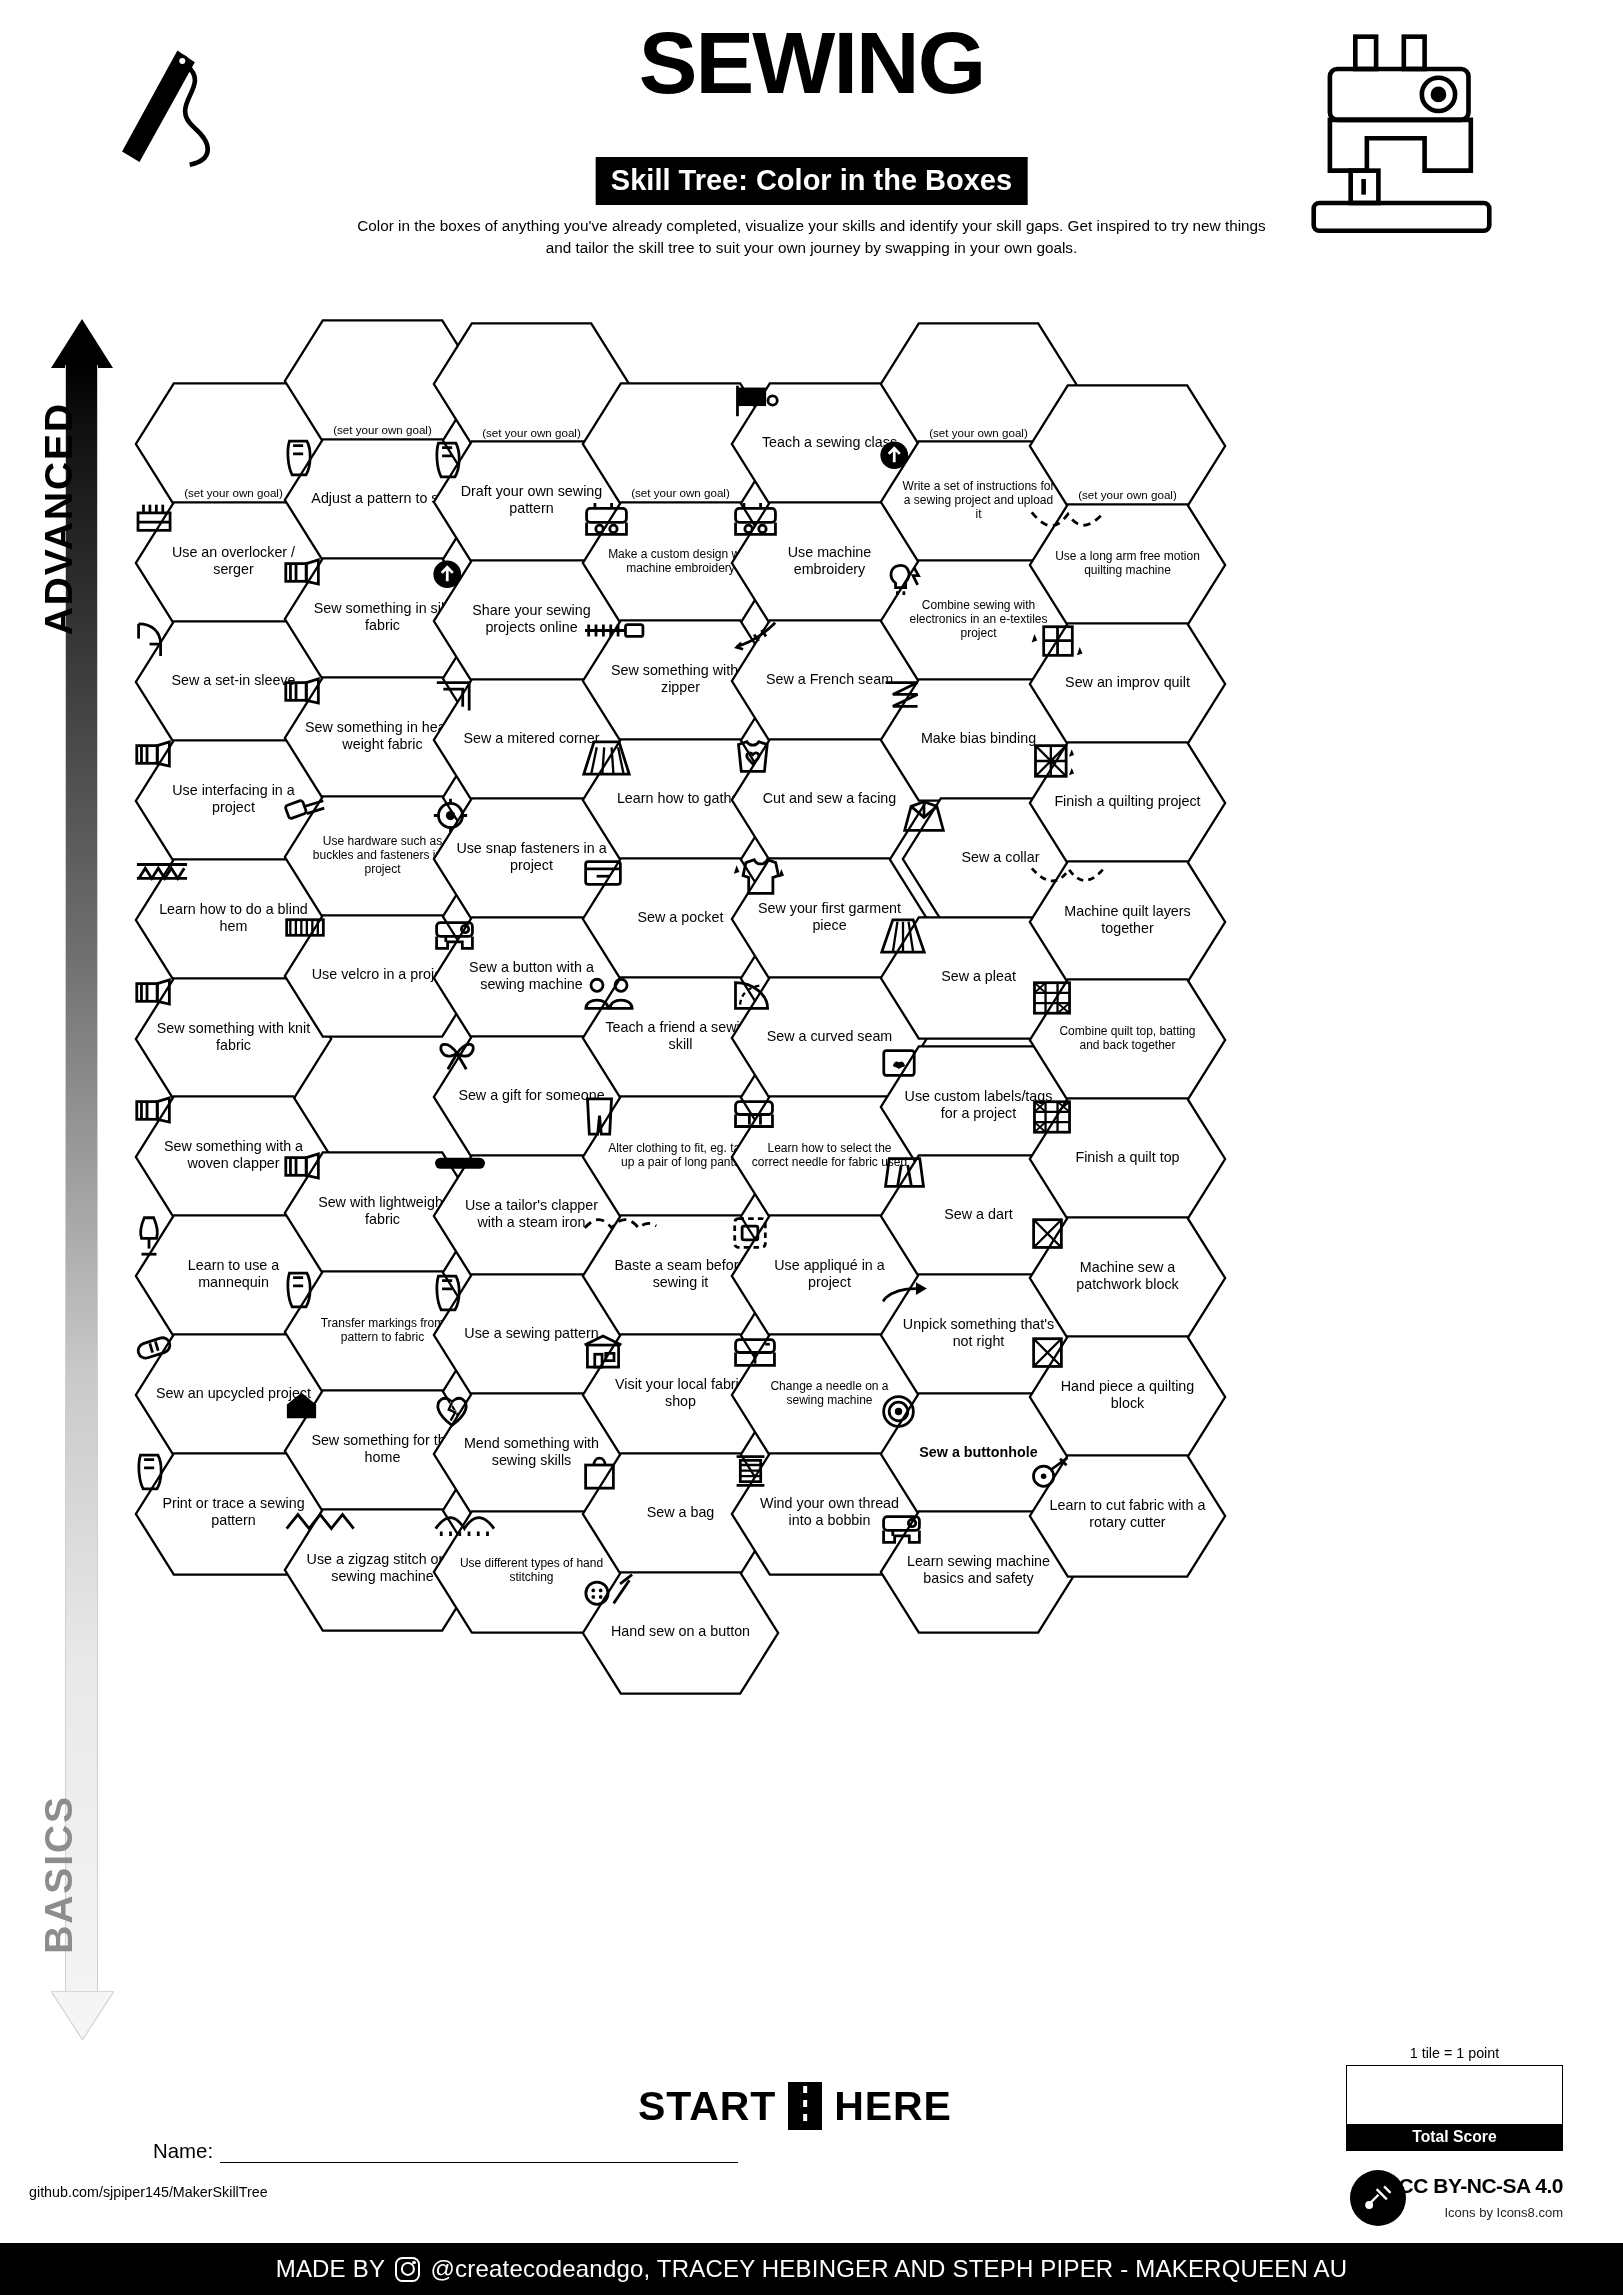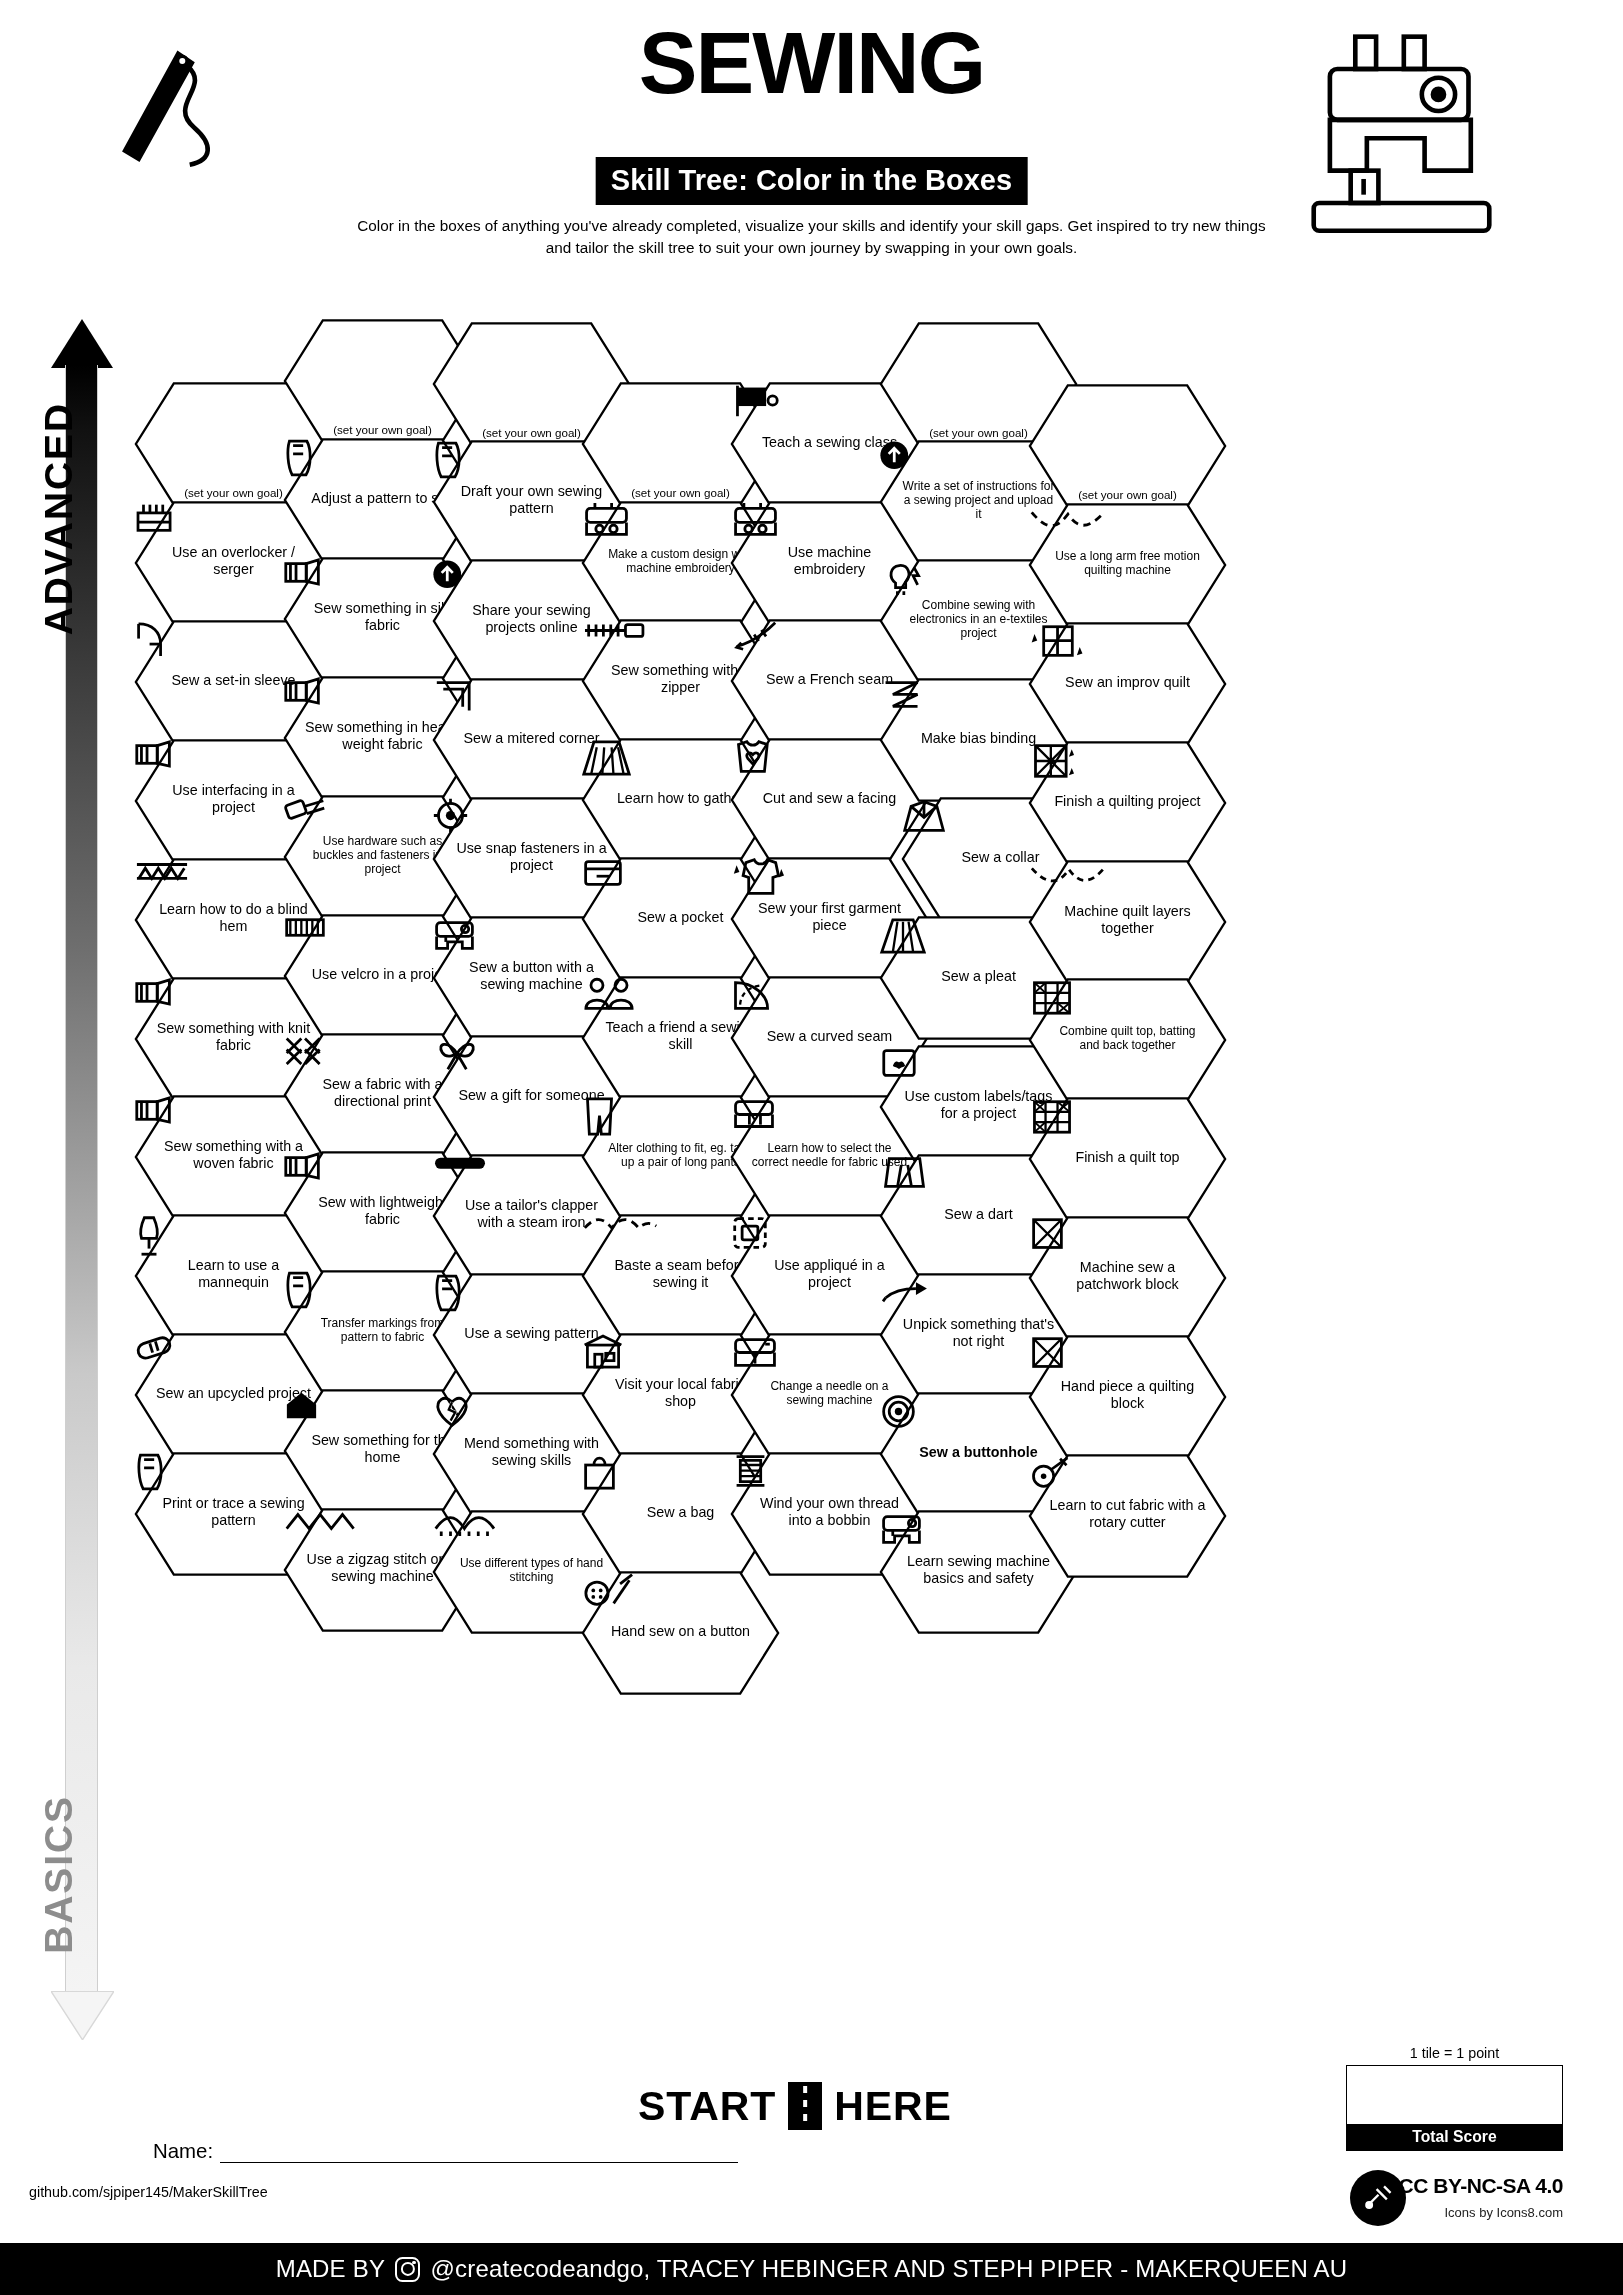--- a/index.html
+++ b/index.html
@@ -272,21 +272,21 @@
             <path d="M28 14 L28 52" fill="none" stroke="#000" stroke-width="6"></path>
           </svg>
         </div>
       </div>
     </div>
     <div class="hex" style="left: 134px; top: 1095px;">
       <svg width="199" height="124" viewBox="0 0 430 268">
         <polygon points="86,3 344,3 426,134 344,265 86,265 4,134" fill="#ffffff" stroke="#000000" stroke-width="5"></polygon>
       </svg>
       <div class="content">
-        <div class="label">Sew something with a woven fabric</div>
+        <div class="label">Sew something with a woven clapper</div>
         <div class="ico">
           <svg width="40" height="30" viewBox="0 0 86 64">
             <rect x="6" y="14" width="44" height="38" fill="none" stroke="#000" stroke-width="6"></rect>
             <path d="M50 14 L76 6 L76 58 L50 52 Z" fill="none" stroke="#000" stroke-width="6"></path>
             <path d="M16 14 L16 52" fill="none" stroke="#000" stroke-width="6"></path>
             <path d="M28 14 L28 52" fill="none" stroke="#000" stroke-width="6"></path>
           </svg>
         </div>
       </div>
     </div>
@@ -408,33 +408,20 @@
     <div class="hex" style="left: 283px; top: 914px;">
       <svg width="199" height="124" viewBox="0 0 430 268">
         <polygon points="86,3 344,3 426,134 344,265 86,265 4,134" fill="#ffffff" stroke="#000000" stroke-width="5"></polygon>
       </svg>
       <div class="content">
         <div class="label">Use velcro in a project</div>
         <div class="ico">
           <svg width="44" height="27" viewBox="0 0 96 58">
             <rect x="8" y="12" width="80" height="34" fill="none" stroke="#000" stroke-width="6"></rect>
             <path d="M16 12 L16 46 M28 12 L28 46 M40 12 L40 46 M52 12 L52 46 M64 12 L64 46 M76 12 L76 46" stroke="#000" stroke-width="5" fill="none"></path>
-          </svg>
-        </div>
-      </div>
-    </div>
-    <div class="hex" style="left: 283px; top: 1033px;">
-      <svg width="199" height="124" viewBox="0 0 430 268">
-        <polygon points="86,3 344,3 426,134 344,265 86,265 4,134" fill="#ffffff" stroke="#000000" stroke-width="5"></polygon>
-      </svg>
-      <div class="content">
-        <div class="label">Sew a fabric with a directional print</div>
-        <div class="ico">
-          <svg width="44" height="32" viewBox="0 0 96 70">
-            <path d="M8 12 L40 44 M40 12 L8 44 M48 12 L80 44 M80 12 L48 44 M8 36 L40 68 M40 36 L8 68 M48 36 L80 68 M80 36 L48 68" stroke="#000" stroke-width="6" fill="none"></path>
           </svg>
         </div>
       </div>
     </div>
     <div class="hex" style="left: 283px; top: 1151px;">
       <svg width="199" height="124" viewBox="0 0 430 268">
         <polygon points="86,3 344,3 426,134 344,265 86,265 4,134" fill="#ffffff" stroke="#000000" stroke-width="5"></polygon>
       </svg>
       <div class="content">
         <div class="label">Sew with lightweight fabric</div>

